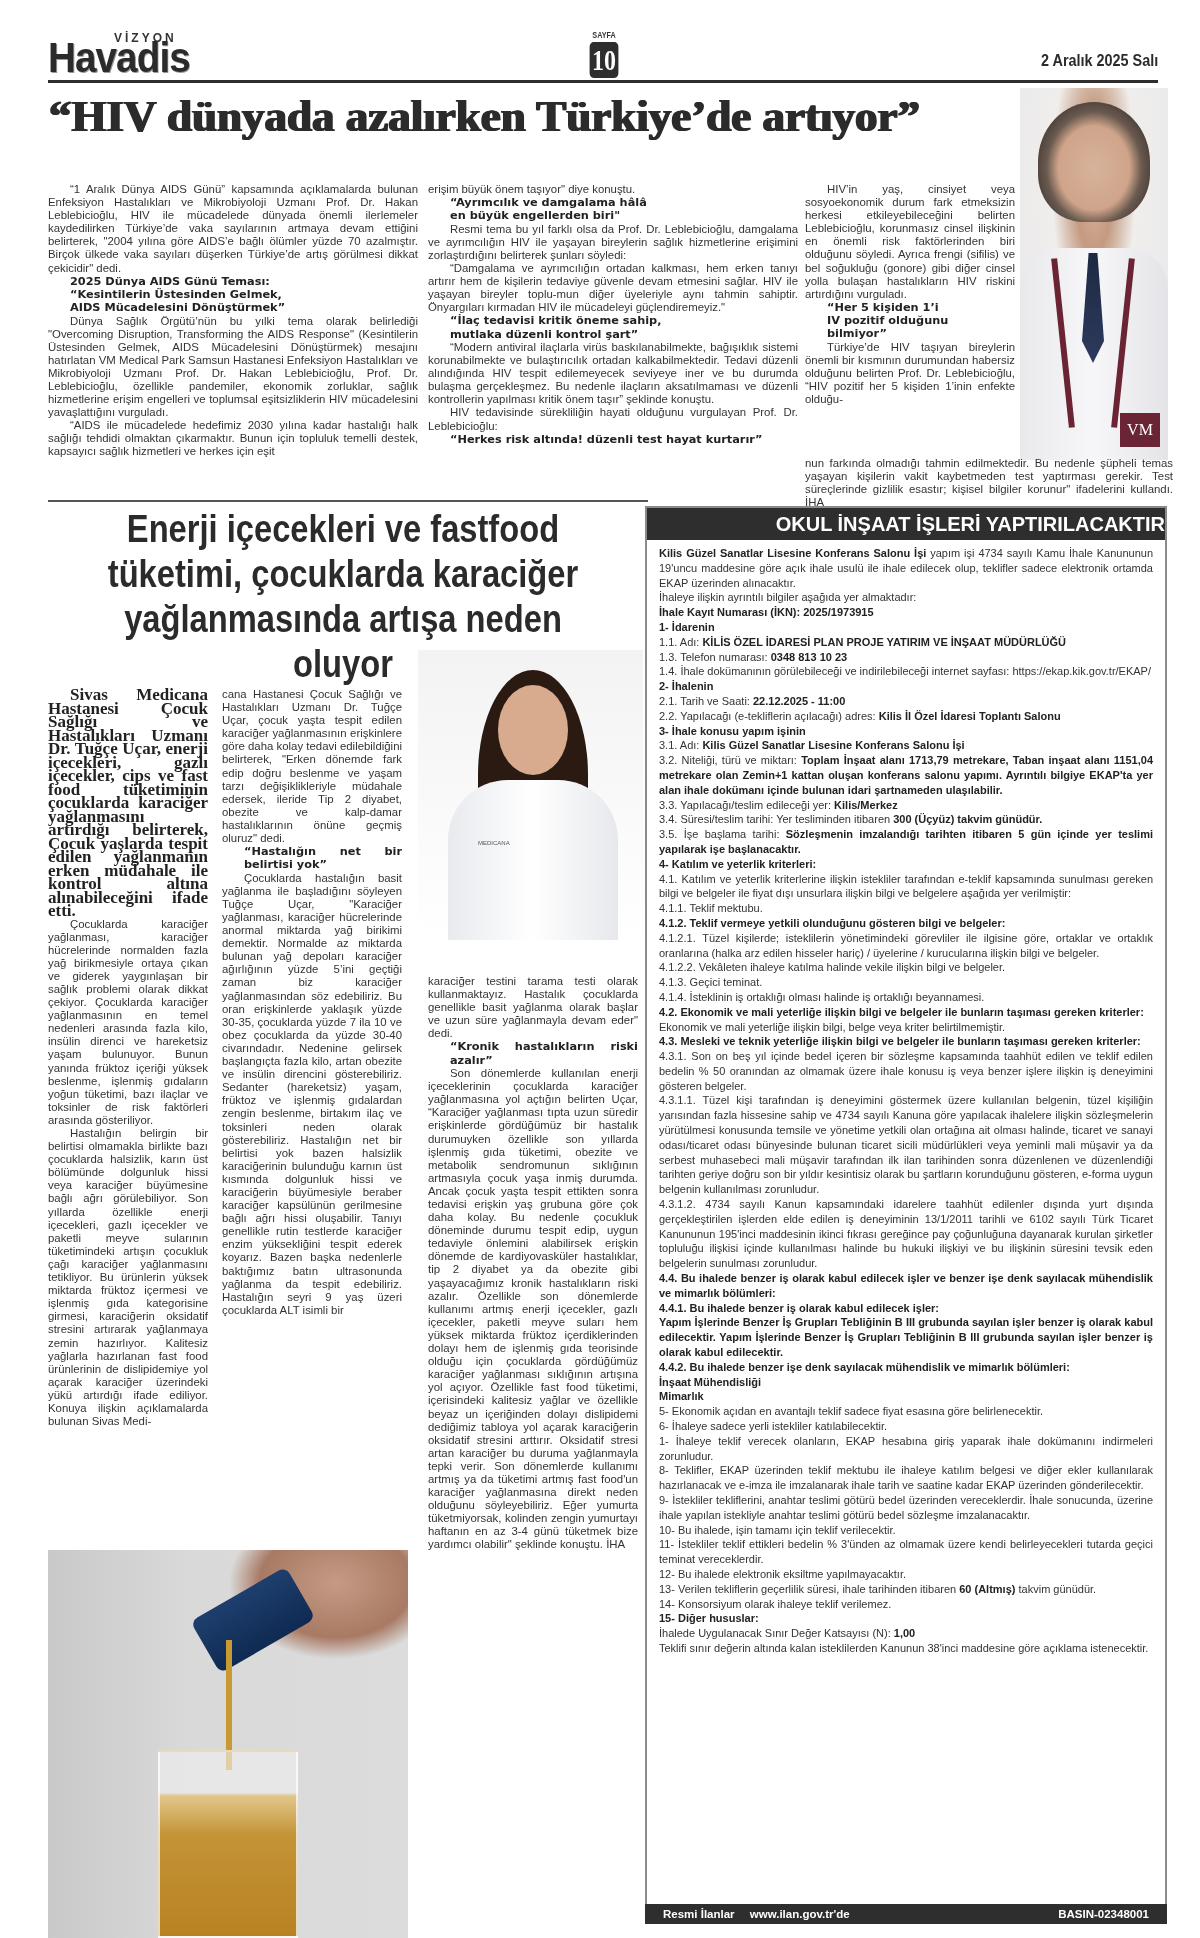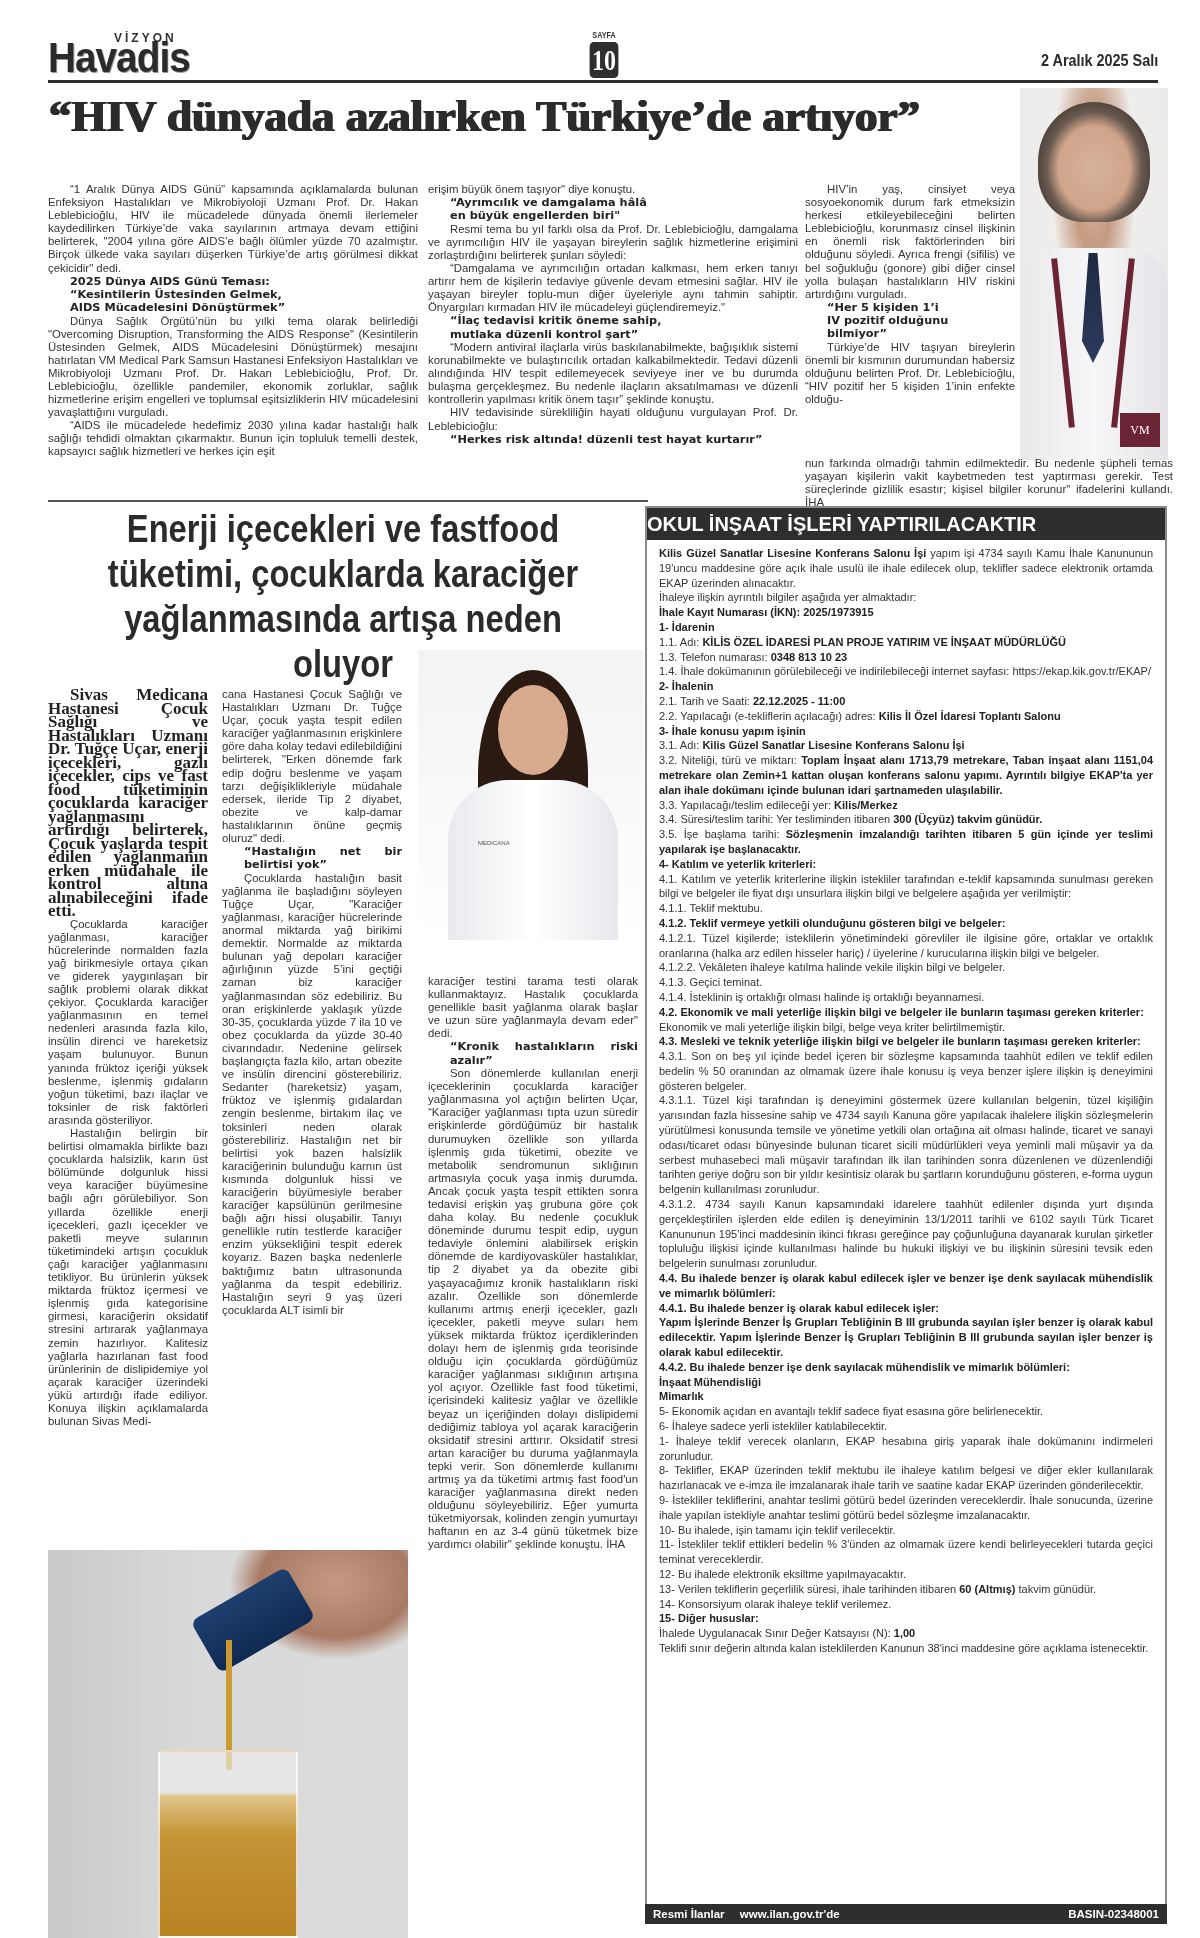--- a/index.html
+++ b/index.html
@@ -18,21 +18,21 @@
   .mast-rule { position: absolute; left: 48px; top: 80px; width: 1110px; height: 3px; background: #2e2e2e; }
 
   
   .hiv-headline { position: absolute; left: 48px; top: 90px; width: 990px; font-family: "Liberation Serif", serif; font-weight: bold; font-size: 45px; color: #2b2b2b; letter-spacing: 0px; white-space: nowrap; text-shadow: 1px 0 0 #2b2b2b, 2px 0 0 #2b2b2b; }
   .portrait-hiv { position: absolute; left: 1020px; top: 88px; width: 148px; height: 372px; background: radial-gradient(ellipse at 50% 25%, #d9b8a2 0%, #c49a80 18%, #f0eeec 40%, #e8e8ea 100%); }
   .portrait-hiv .hair { position: absolute; left: 18px; top: 14px; width: 112px; height: 120px; border-radius: 50% 50% 40% 40%; background: radial-gradient(ellipse at 50% 55%, #d7b39c 0%, #cfa48a 45%, #6a5a50 60%, #4a3f38 75%, transparent 78%); }
   .portrait-hiv .coat { position: absolute; left: 0; top: 160px; width: 148px; height: 212px; background: linear-gradient(90deg, #e9e9ec 0%, #f7f7f9 50%, #e4e4e8 100%); border-radius: 40px 40px 0 0; }
   .portrait-hiv .tie { position: absolute; left: 62px; top: 165px; width: 22px; height: 110px; background: linear-gradient(180deg, #1e2a44, #2d3a5c); clip-path: polygon(30% 0, 70% 0, 100% 80%, 50% 100%, 0 80%); }
   .portrait-hiv .lanyard-l { position: absolute; left: 40px; top: 170px; width: 6px; height: 170px; background: #6b2434; transform: rotate(-6deg); }
   .portrait-hiv .lanyard-r { position: absolute; left: 100px; top: 170px; width: 6px; height: 170px; background: #6b2434; transform: rotate(6deg); }
-  .portrait-hiv .vm { position: absolute; left: 100px; top: 325px; width: 40px; height: 34px; background: #6b2434; color: #fff; font-family: "Liberation Serif", serif; font-size: 12px; text-align: center; line-height: 34px; }
+  .portrait-hiv .vm { position: absolute; left: 100px; top: 325px; width: 40px; height: 34px; background: #6b2434; color: #fff; font-family: "Liberation Serif", serif; font-size: 16px; text-align: center; line-height: 34px; }
 
   .cols { position: absolute; font-size: 11.4px; line-height: 13.1px; color: #333; text-align: justify; margin-top: 33px; }
   .cols p { text-indent: 22px; margin: 0; }
   .cols h4 { font-family: "DejaVu Sans", sans-serif; font-weight: bold; font-size: 11.3px; line-height: 13.3px; padding-left: 22px; color: #222; }
   .hiv-c1 { left: 48px; top: 150px; width: 370px; }
   .hiv-c2 { left: 428px; top: 150px; width: 370px; }
   .hiv-c3 { left: 805px; top: 150px; width: 210px; }
   .hiv-c3-tail { left: 805px; top: 424px; width: 368px; }
 
   .section-rule { position: absolute; left: 48px; top: 500px; width: 600px; height: 2px; background: #555; }
@@ -49,25 +49,25 @@
   .photo-doc .coat { position: absolute; left: 30px; top: 130px; width: 170px; height: 170px; background: linear-gradient(90deg, #e8eaee 0%, #ffffff 50%, #e6e8ec 100%); border-radius: 60px 60px 0 0; }
   .photo-doc .tag { position: absolute; left: 60px; top: 190px; font-size: 6px; color: #555; }
   .photo-drink { position: absolute; left: 48px; top: 1550px; width: 360px; height: 388px; background: linear-gradient(90deg, #c9c9c9 0%, #d9d9d9 40%, #dcdcdc 100%); overflow: hidden; }
   .photo-drink .hand { position: absolute; left: 180px; top: 0; width: 180px; height: 110px; background: radial-gradient(ellipse at 60% 30%, #c59a84 0%, #a87a64 50%, transparent 70%); }
   .photo-drink .can { position: absolute; left: 150px; top: 40px; width: 110px; height: 60px; background: linear-gradient(180deg, #1e3f6e, #0f2a52); transform: rotate(-30deg); border-radius: 8px; }
   .photo-drink .pour { position: absolute; left: 178px; top: 90px; width: 6px; height: 130px; background: #c99a33; }
   .photo-drink .glass { position: absolute; left: 110px; top: 200px; width: 140px; height: 188px; background: linear-gradient(180deg, rgba(240,240,240,0.6) 0%, rgba(240,240,240,0.6) 22%, #e1c68a 24%, #c49436 45%, #b88222 100%); border: 2px solid rgba(255,255,255,0.7); }
 
   
   .notice { position: absolute; left: 645px; top: 506px; width: 522px; height: 1418px; border: 2px solid #8a8a8a; }
-  .notice-title { background: #2e2e2e; color: #fff; font-weight: bold; font-size: 20px; text-align: left; height: 32px; line-height: 32px; letter-spacing: 0px; }
+  .notice-title { background: #2e2e2e; color: #fff; font-weight: bold; font-size: 20px; text-align: right; height: 32px; line-height: 32px; letter-spacing: 0px; }
   .notice-body { padding: 6px 12px 0 12px; font-size: 11px; line-height: 14.8px; color: #333; text-align: justify; }
   .notice-body .ln { display: block; }
   .notice-body b { color: #222; }
-  .notice-foot { position: absolute; left: -2px; bottom: -2px; width: 522px; height: 20px; background: #2e2e2e; color: #fff; font-weight: bold; font-size: 11.5px; line-height: 20px; padding: 0 8px; }
+  .notice-foot { position: absolute; left: -2px; bottom: -2px; width: 522px; height: 20px; background: #2e2e2e; color: #fff; font-weight: bold; font-size: 11.5px; line-height: 20px; padding: 0 18px; }
   .notice-foot .left { float: left; }
   .notice-foot .left span { margin-right: 12px; }
   .notice-foot .right { float: right; }
 </style>
 </head>
 <body>
 
 <div class="masthead">
   <div class="logo">
     <span class="logo-small">VİZYON</span>

